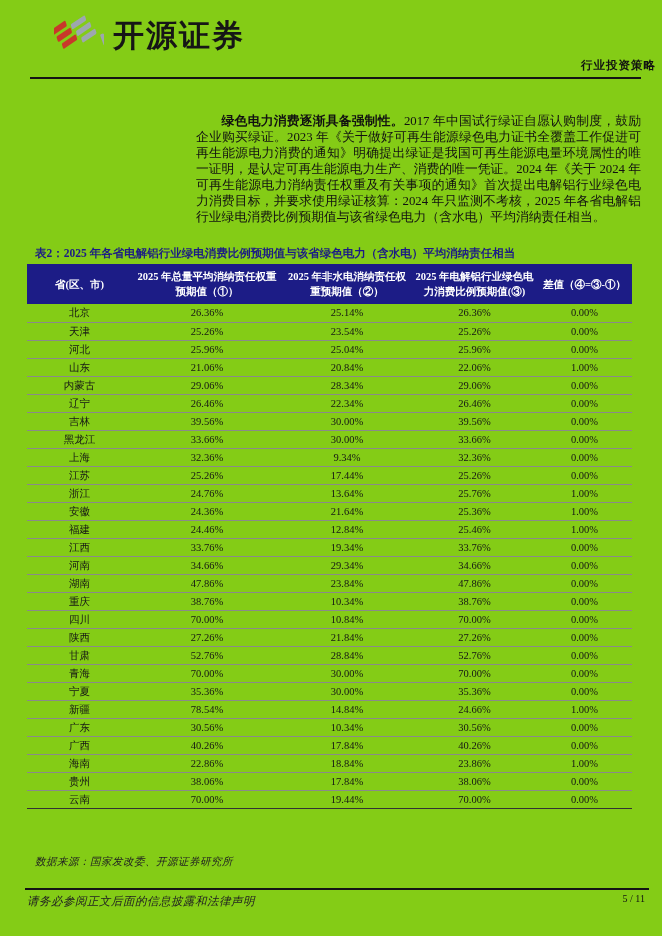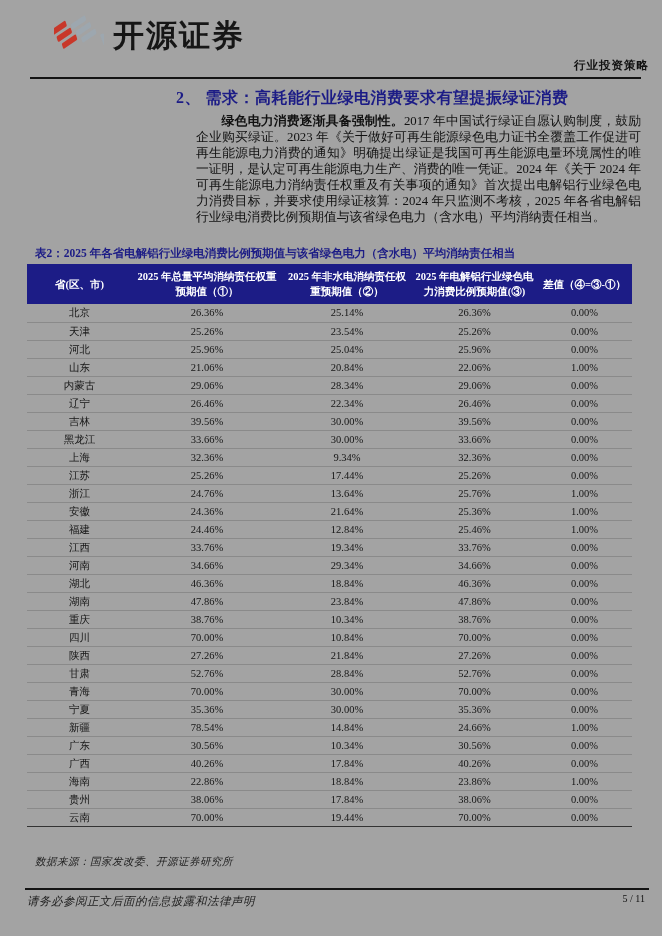--- a/index.html
+++ b/index.html
@@ -8,35 +8,35 @@
     --row-border:#8a8a8a;
     --logo-red:#C8382A;
     --logo-gray:#9DA7AF;
   }
   *{margin:0;padding:0;box-sizing:border-box;}
   html,body{background:#e8e8e8;}
   body{font-family:"Liberation Serif", serif;color:var(--ink);}
   .page{
     position:relative;
     width:662px;height:936px;
-    background:#a3a3a3;
+    background:#84cc16;
     margin:0 auto;
     overflow:hidden;
   }
   
   .logo-row{
     position:absolute;top:13px;left:54px;
     display:flex;align-items:center;gap:9px;
   }
   .brand-name{
     font-family:"Liberation Sans", sans-serif;
     font-size:31px;font-weight:700;letter-spacing:2px;color:#161616;
   }
   .doc-type{
-    position:absolute;top:58px;right:13px;
+    position:absolute;top:58px;right:6px;
     font-size:11.5px;font-weight:700;color:#111;
     letter-spacing:1px;
   }
   .header-rule{
     position:absolute;top:77px;left:30px;right:21px;
     border-top:2px solid #141414;
   }
   
   .section-title{
     position:absolute;top:88px;left:176px;
@@ -112,21 +112,20 @@
         <rect x="30" y="20.8" width="17" height="5.3" rx="1.2" transform="skewX(-16)"></rect>
         <rect x="40" y="29" width="4" height="12" rx="1.5" transform="rotate(14 42 35)"></rect>
       </g>
     </svg>
     <span class="brand-name">开源证券</span>
   </div>
 
   <div class="doc-type">行业投资策略</div>
   <div class="header-rule"></div>
 
-  <div class="section-title">2、 需求：高耗能行业绿电消费要求有望提振绿证消费</div>
 
   <p class="paragraph"><span class="lead">绿色电力消费逐渐具备强制性。</span><span>2017 年中国试行绿证自愿认购制度，鼓励企业购买绿证。2023 年《关于做好可再生能源绿色电力证书全覆盖工作促进可再生能源电力消费的通知》明确提出绿证是我国可再生能源电量环境属性的唯一证明，是认定可再生能源电力生产、消费的唯一凭证。2024 年《关于 2024 年可再生能源电力消纳责任权重及有关事项的通知》首次提出电解铝行业绿色电力消费目标，并要求使用绿证核算：2024 年只监测不考核，2025 年各省电解铝行业绿电消费比例预期值与该省绿色电力（含水电）平均消纳责任相当。</span></p>
 
   <div class="table-caption">表2：2025 年各省电解铝行业绿电消费比例预期值与该省绿色电力（含水电）平均消纳责任相当</div>
 
   <div class="table-wrap">
     <table>
       <colgroup>
         <col class="c0">
           <col class="c1">
@@ -243,27 +242,20 @@
             <td>0.00%</td>
           </tr>
           <tr>
             <td>河南</td>
             <td>34.66%</td>
             <td>29.34%</td>
             <td>34.66%</td>
             <td>0.00%</td>
           </tr>
           <tr>
-            <td>湖北</td>
-            <td>46.36%</td>
-            <td>18.84%</td>
-            <td>46.36%</td>
-            <td>0.00%</td>
-          </tr>
-          <tr>
             <td>湖南</td>
             <td>47.86%</td>
             <td>23.84%</td>
             <td>47.86%</td>
             <td>0.00%</td>
           </tr>
           <tr>
             <td>重庆</td>
             <td>38.76%</td>
             <td>10.34%</td>

